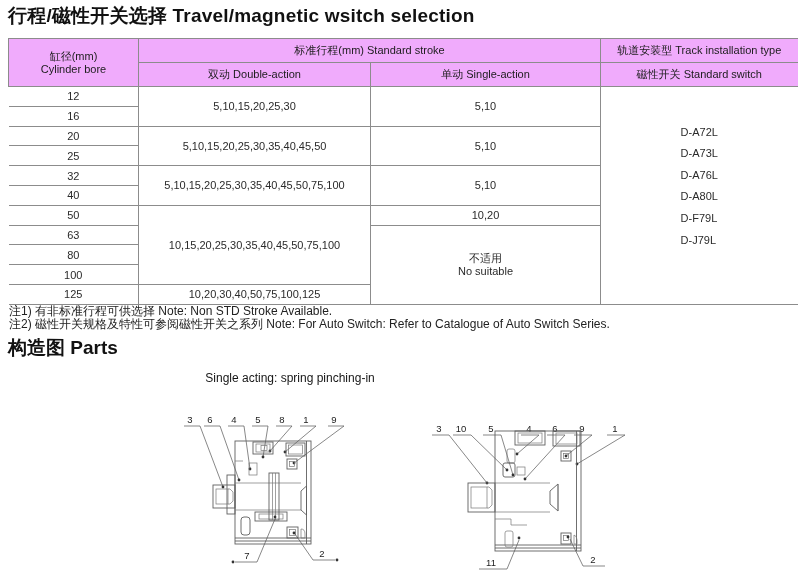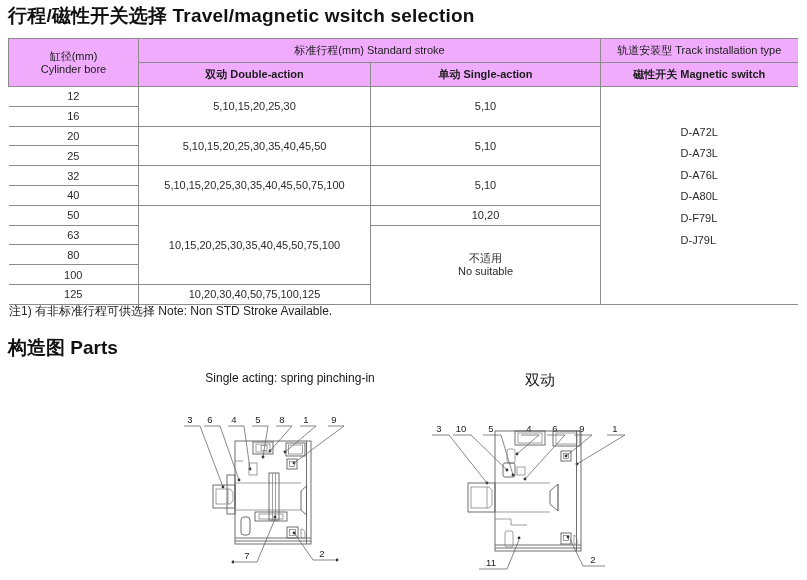--- a/index.html
+++ b/index.html
@@ -25,21 +25,21 @@
   .tbl col.c1 { width: 130px; }
   .tbl col.c2 { width: 232px; }
   .tbl col.c3 { width: 230px; }
   .tbl col.c4 { width: 197px; }
   .tbl th {
     background: #f0abfc; font-weight: normal; font-size: 11px; color: #1c1c1c;
     border-bottom: 1px solid #8c8c8c; border-right: 1px solid #8c8c8c;
     text-align: center; vertical-align: middle; padding: 4px;
   }
   .tbl thead tr.hr1 th { height: 24px; border-top: 1px solid #8c8c8c; }
-  .tbl thead tr.hr2 th { height: 23px; font-weight: bold; }
+  .tbl thead tr.hr2 th { height: 23px; }
   .tbl th.bore-h { border-left: 1px solid #8c8c8c; }
   .tbl th.last, .tbl td.last { border-right: none; }
   .tbl td {
     border-bottom: 1px solid #8c8c8c; border-right: 1px solid #8c8c8c;
     text-align: center; vertical-align: middle;
     height: 19.8px; padding: 0; white-space: nowrap;
   }
   .blk { display: block; line-height: 13px; }
   td.mag { border-right: none; }
   .maglist {
@@ -83,21 +83,21 @@
       <th class="bore-h" rowspan="2">
         <span class="blk">缸径(mm)</span>
         <span class="blk">Cylinder bore</span>
       </th>
       <th colspan="2">标准行程(mm) Standard stroke</th>
       <th class="last">轨道安装型 Track installation type</th>
     </tr>
     <tr class="hr2">
       <th>双动 Double-action</th>
       <th>单动 Single-action</th>
-      <th class="last">磁性开关 Magnetic switch</th>
+      <th class="last">磁性开关 Standard switch</th>
     </tr>
   </thead>
   <tbody>
     <tr>
       <td>12</td>
       <td rowspan="2">5,10,15,20,25,30</td>
       <td rowspan="2">5,10</td>
       <td class="mag last" rowspan="11">
         <div class="maglist">
           <div>D-A72L</div>
@@ -148,30 +148,30 @@
       </tr>
     <tr>
       <td>125</td>
       <td>10,20,30,40,50,75,100,125</td>
     </tr>
   </tbody>
 </table>
 
 <div class="notes">
   <div>注1) 有非标准行程可供选择 Note: Non STD Stroke Available.</div>
+  <div>注2) 磁性开关规格及特性可参阅磁性开关之系列 Note: For Auto Switch: Refer to Catalogue of Auto Switch Series.</div>
 </div>
 
 <div class="parts-title">构造图 Parts</div>
 
 <div class="diag-title dt-single">
   <div class="en">Single acting: spring pinching-in</div>
 </div>
 
 <div class="diag-title dt-double">
-  <div class="cn">双动</div>
 </div>
 
 <svg class="diag" style="left:183px; top:403px;" width="215" height="172" viewBox="0 0 215 172">
 
   <text x="7" y="20" text-anchor="middle">3</text>
   <text x="27" y="20" text-anchor="middle">6</text>
   <text x="51" y="20" text-anchor="middle">4</text>
   <text x="75" y="20" text-anchor="middle">5</text>
   <text x="99" y="20" text-anchor="middle">8</text>
   <text x="123" y="20" text-anchor="middle">1</text>

